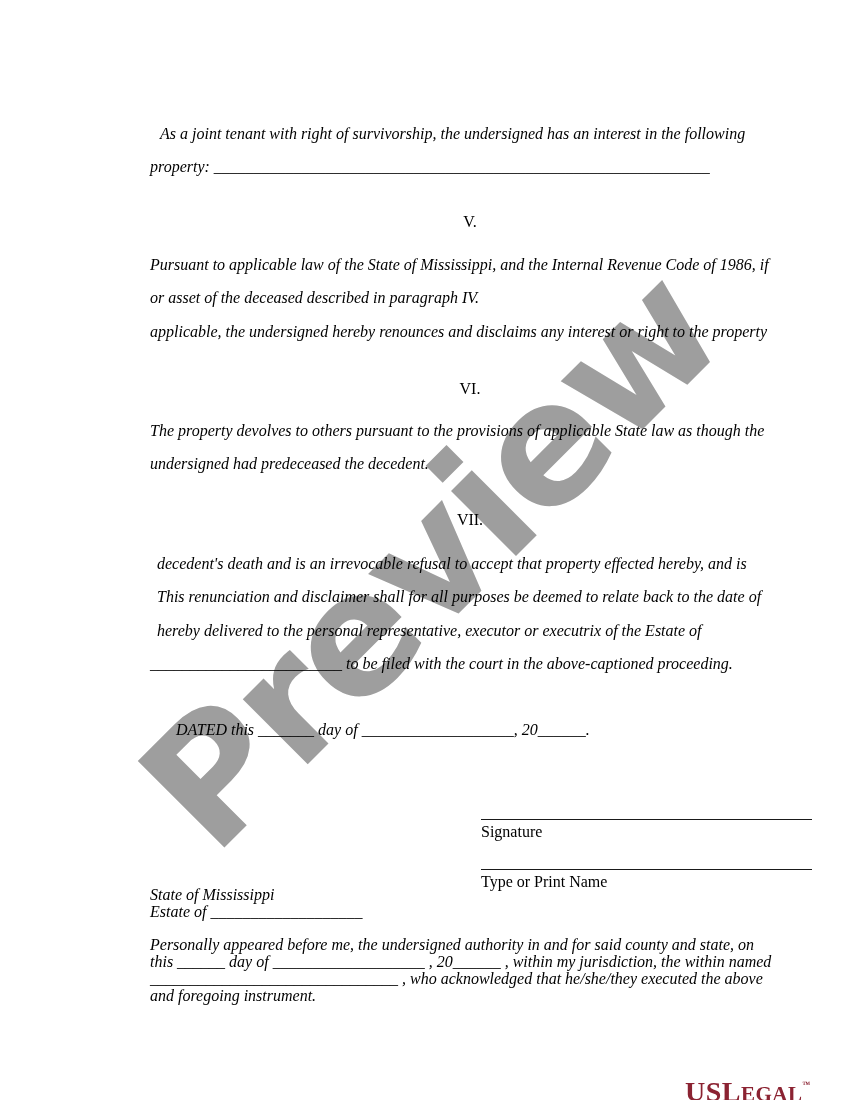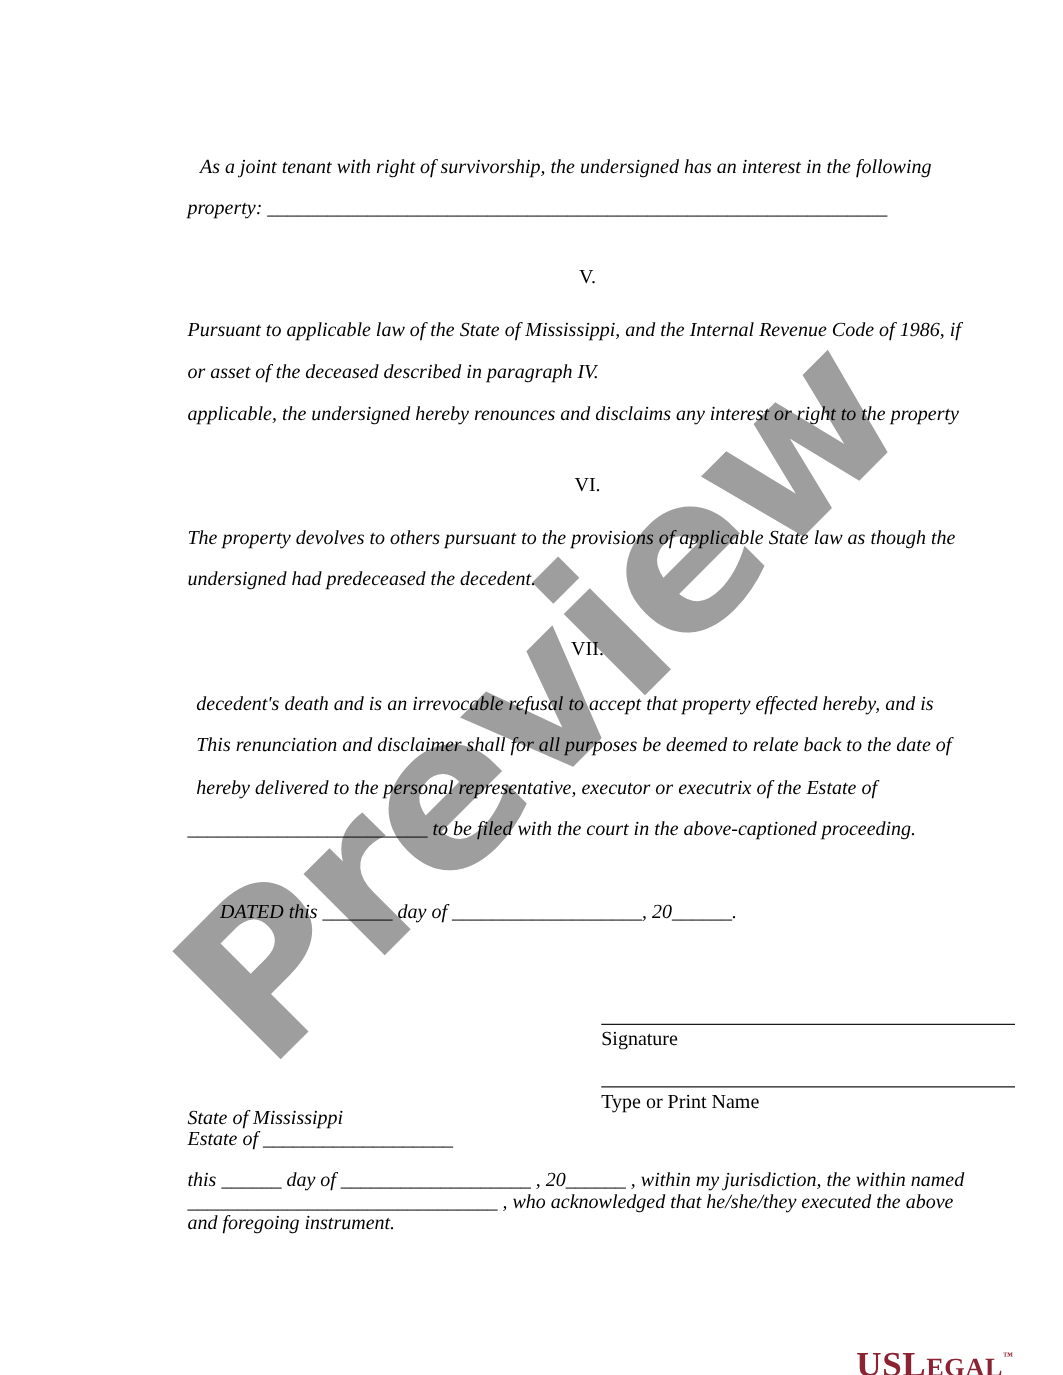--- a/index.html
+++ b/index.html
@@ -127,20 +127,21 @@
     <div class="sig-rule"></div>
     <div class="sig-label">Type or Print Name</div>
   </div>
 
   <div class="block single" style="top:886px">
     <div class="line">State of Mississippi</div>
     <div class="line">Estate of ___________________</div>
   </div>
 
   <div class="block single" style="top:936px">
+    <div class="line">Personally appeared before me, the undersigned authority in and for said county and state, on</div>
     <div class="line">this ______ day of ___________________ , 20______ , within my jurisdiction, the within named</div>
     <div class="line">_______________________________ , who acknowledged that he/she/they executed the above</div>
     <div class="line">and foregoing instrument.</div>
   </div>
 
   <div class="logo">
     <div class="logo-wordmark">
       <span class="logo-big">USL</span><span class="logo-small">EGAL</span><span class="logo-tm">™</span>
     </div>
     <svg class="logo-eagle" width="122" height="15" viewBox="0 0 140 18">

